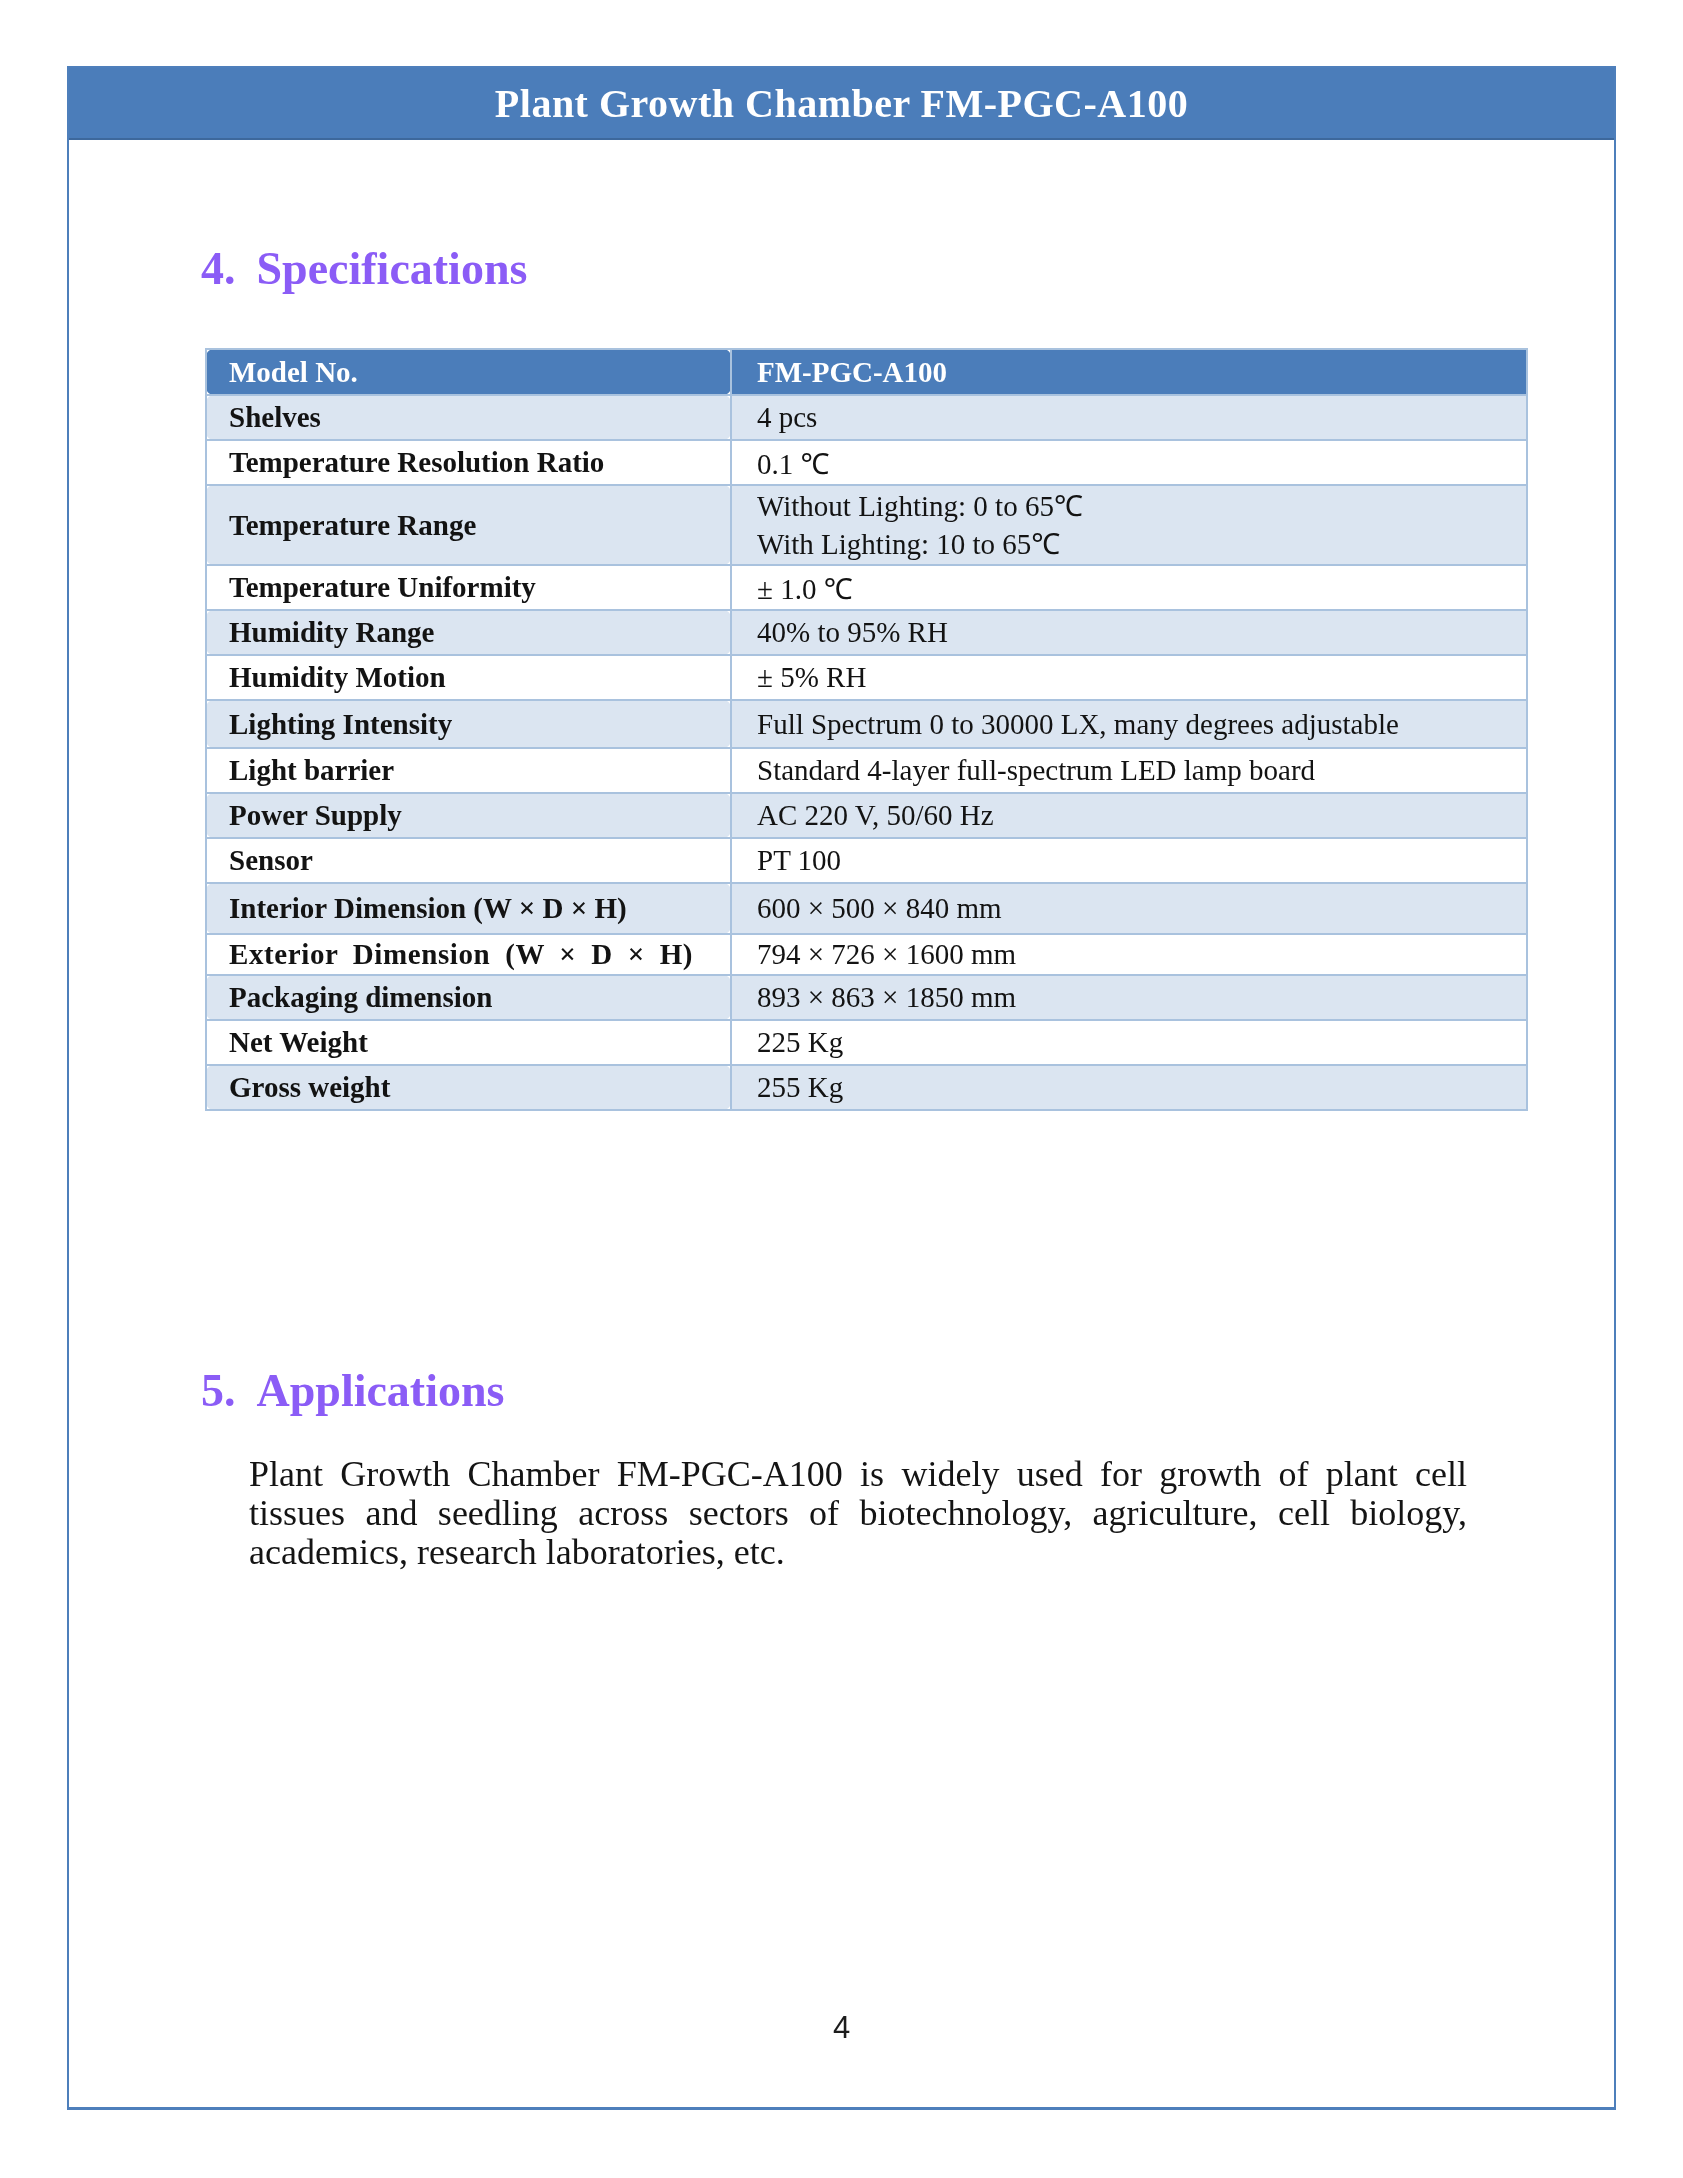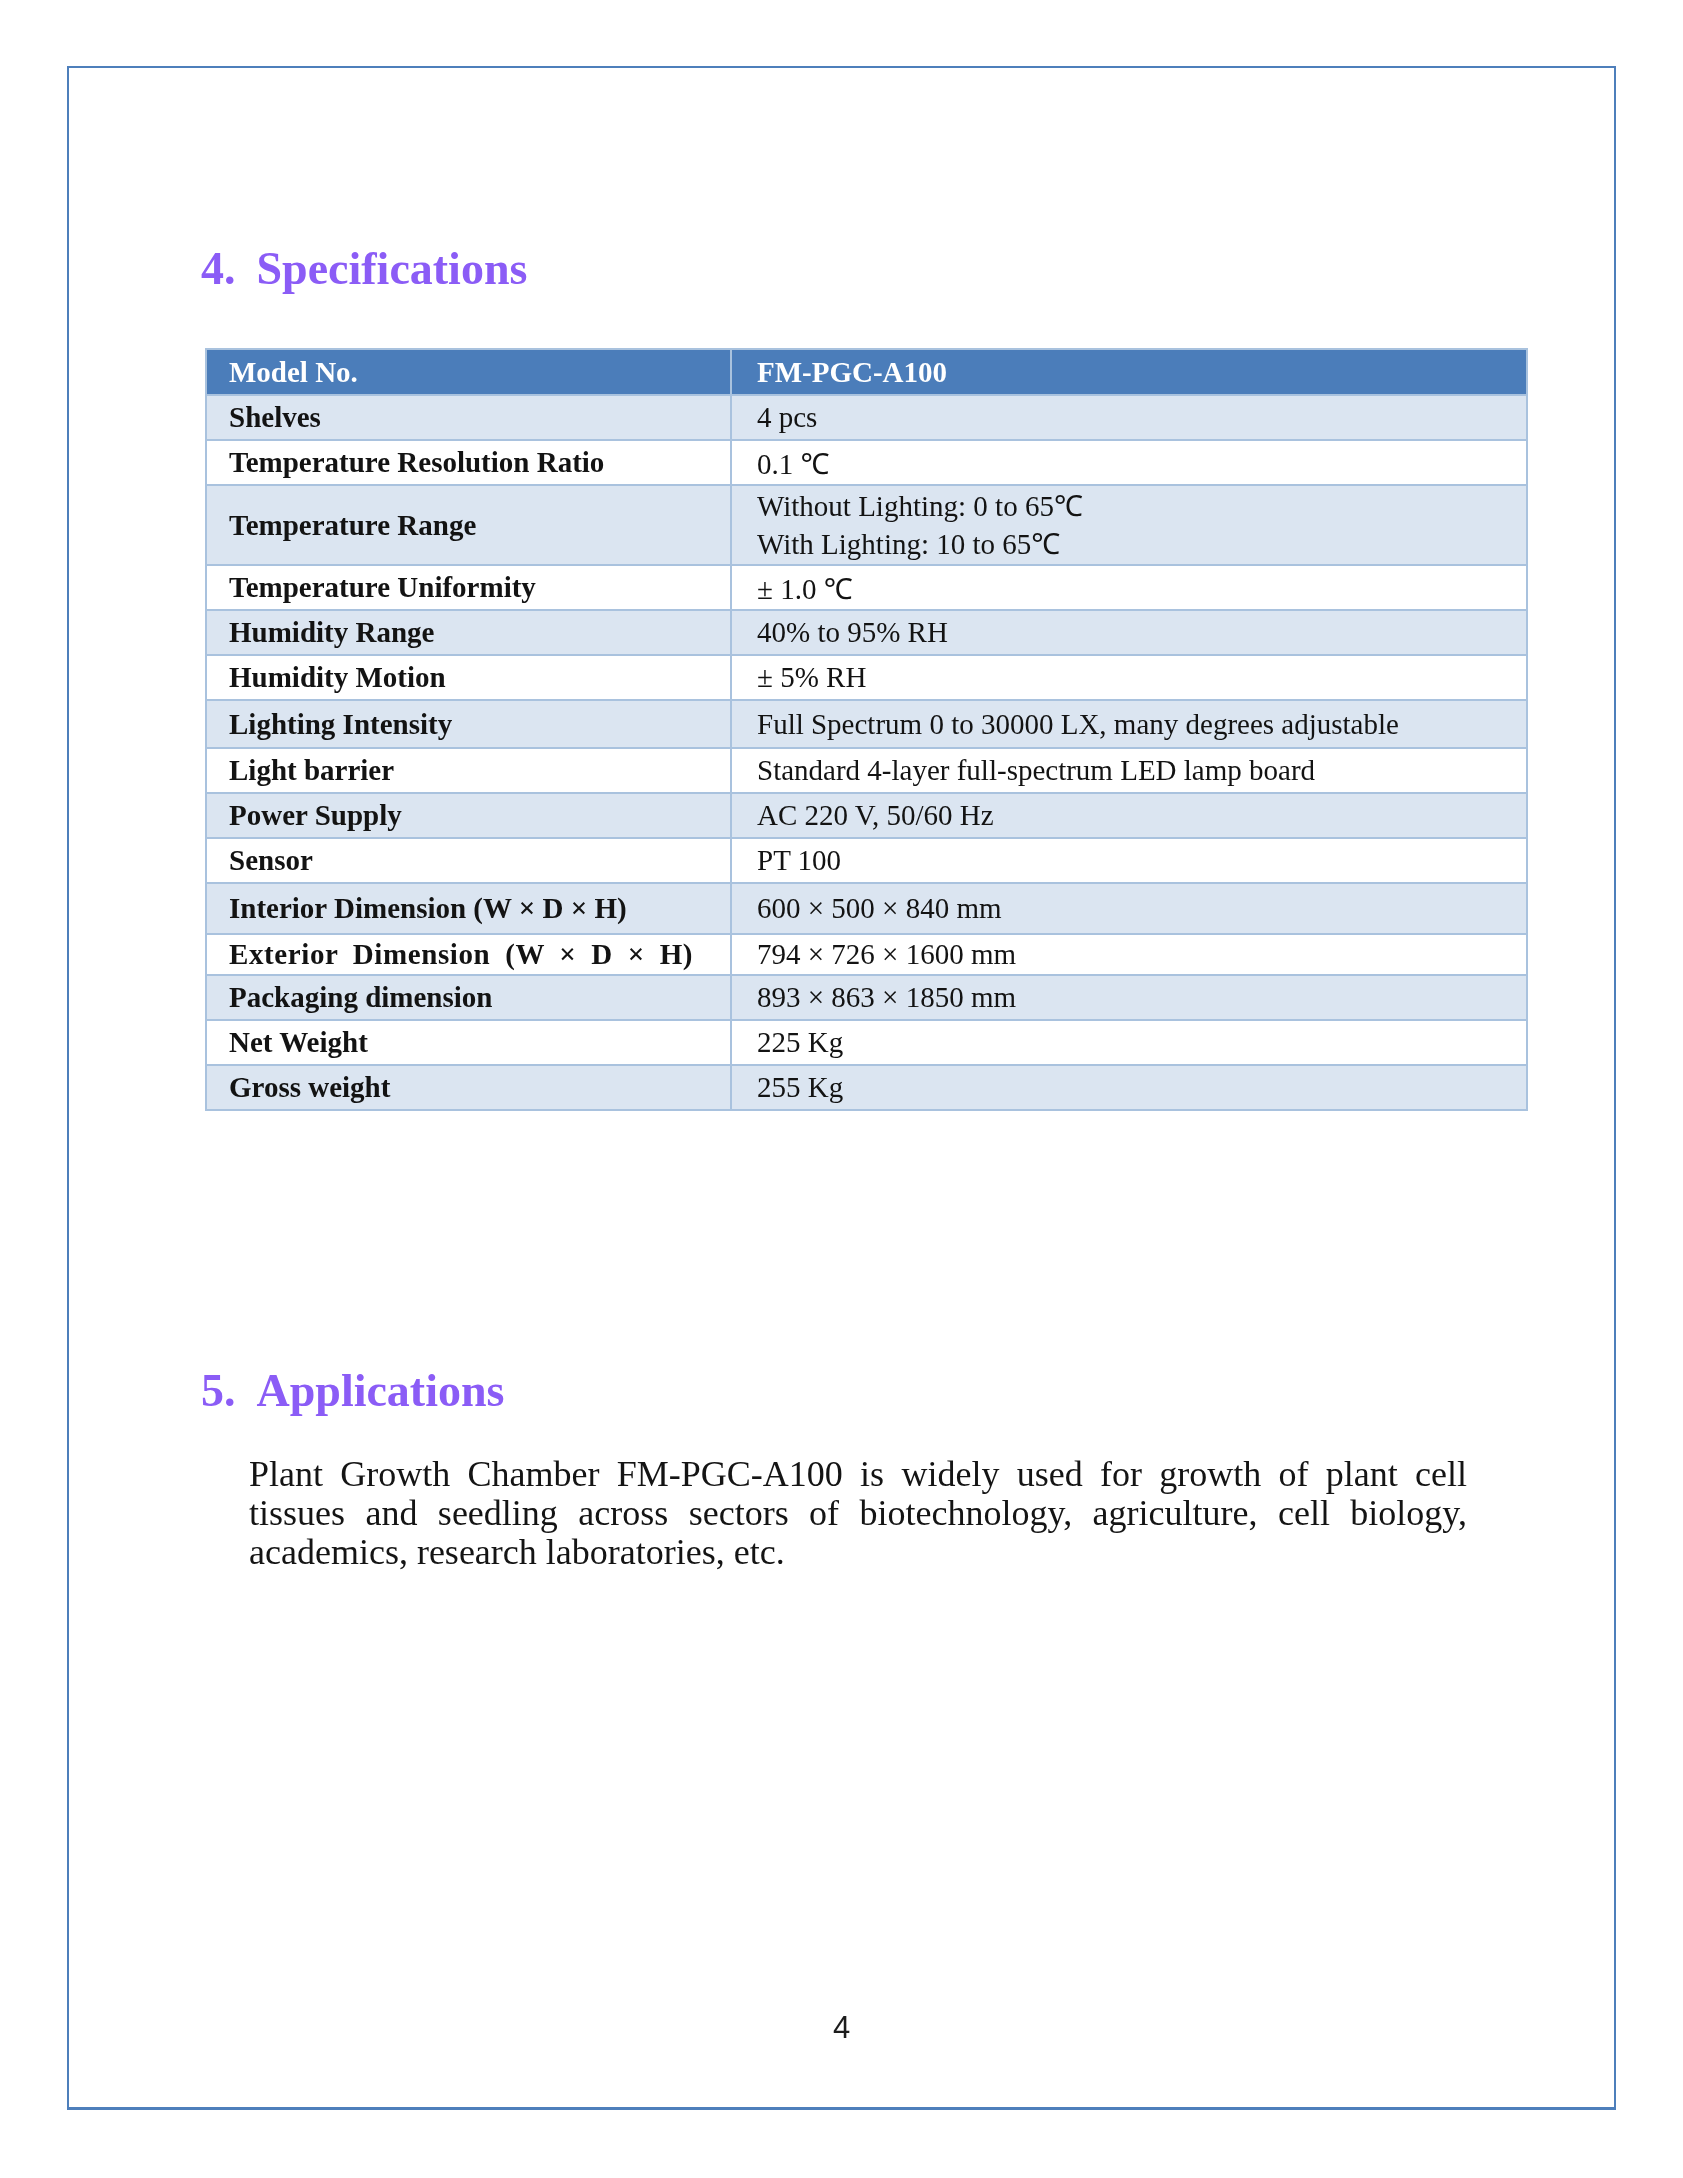--- a/index.html
+++ b/index.html
@@ -26,21 +26,21 @@
   #sec-specifications{left:132px;top:174px;}
   #sec-applications{left:132px;top:1296px;}
   table.spec-table{
     position:absolute;left:136px;top:280px;width:1323px;
     border-collapse:collapse;table-layout:fixed;font-size:29px;
   }
   .spec-table td{
     border:2px solid #a9c2de;vertical-align:middle;box-sizing:border-box;
     overflow:hidden;white-space:nowrap;
   }
-  .spec-table td.lbl{width:525px;padding-left:22px;font-weight:bold;}
+  .spec-table td.lbl{width:525px;padding-left:22px;font-weight:bold;border-radius:8px;}
   .spec-table td.val{padding-left:25px;}
   .spec-table thead tr{height:46px;}
   .spec-table thead td{
     background:#4b7dba;color:#ffffff;font-weight:bold;border-color:#a9c2de;
   }
   .spec-table tbody tr{height:45px;background:#ffffff;}
   .spec-table tbody tr:nth-child(odd){background:#dbe5f1;}
   .spec-table tbody tr.h90{height:66px;}
   .spec-table tbody tr.h48{height:48px;}
   .spec-table tbody tr.h52{height:51px;}
@@ -54,20 +54,23 @@
   .page-number{
     position:absolute;left:0;top:1942px;width:100%;text-align:center;
     font-family:"Liberation Sans",sans-serif;font-size:31px;color:#1c1c1c;
   }
 </style>
 </head>
 <body>
 
 <div class="page-frame">
 
+  <div class="title-bar">
+    <span class="title-text">Plant Growth Chamber FM-PGC-A100</span>
+  </div>
 
   <div class="section-heading" id="sec-specifications">
     <span class="sec-num">4.</span><span>Specifications</span>
   </div>
 
   <table class="spec-table">
     <thead>
       <tr>
         <td class="lbl">Model No.</td>
         <td class="val">FM-PGC-A100</td>

